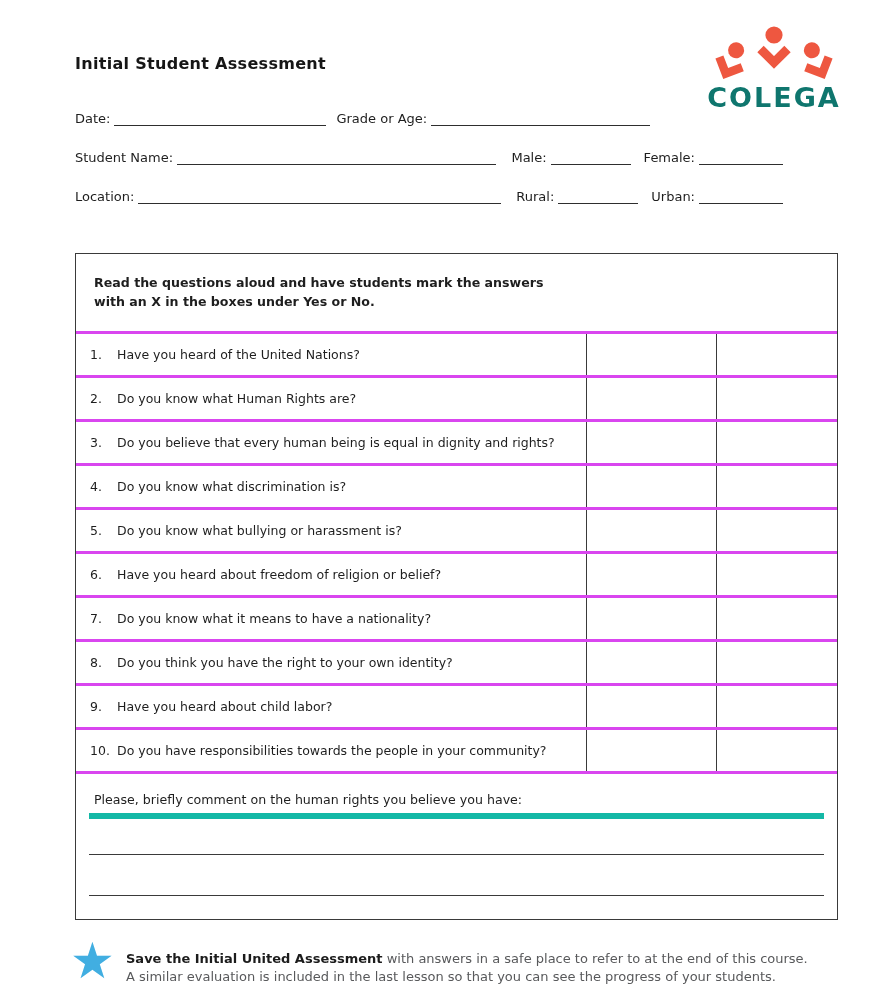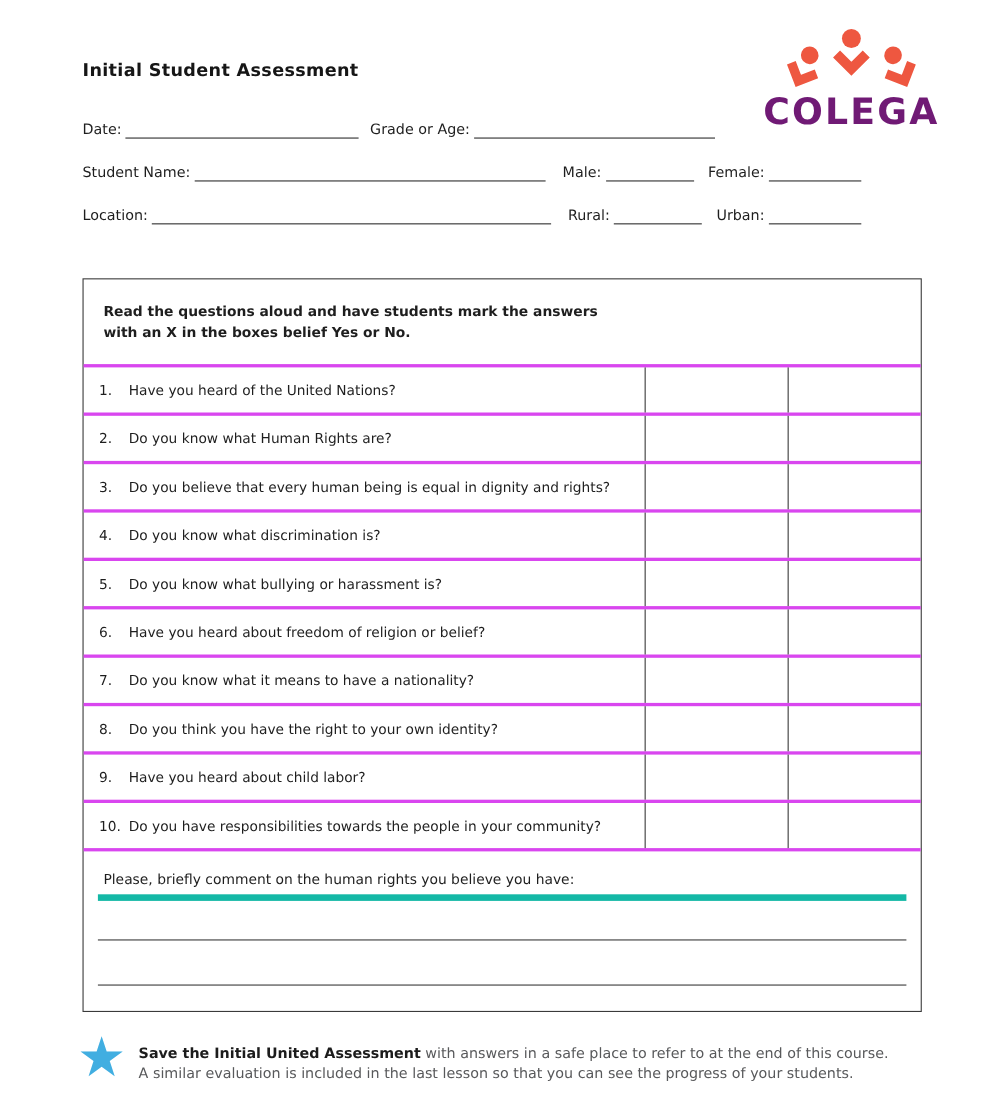--- a/index.html
+++ b/index.html
@@ -15,22 +15,22 @@
   
   .page-title {
     position: absolute; left: 75px; top: 38px;
     font-size: 16px; font-weight: bold; letter-spacing: 0.3px; color: #161616; margin-top: 16px;
   }
   .logo {
     position: absolute; left: 703px; top: 26px; width: 142px;
     display: flex; flex-direction: column; align-items: center;
   }
   .logo-text {
-    font-size: 33px; font-weight: bold; letter-spacing: 2px;
-    color: #701a75; margin-top: -2px;
+    font-size: 27px; font-weight: bold; letter-spacing: 2px;
+    color: #0f766e; margin-top: -2px;
   }
   
   .fields { position: absolute; left: 75px; top: 108px; width: 708px; font-size: 13px; }
   .field-row { display: flex; align-items: flex-end; height: 18px; margin-bottom: 21px; }
   .flabel { white-space: nowrap; padding-right: 4px; }
   .fline { border-bottom: 1px solid #2e2e2e; height: 14px; display: inline-block; }
   .grow { flex: 1 1 auto; }
   .row1 { width: 575px; align-items: flex-end; }
   .w215 { width: 212px; }
   .gap10 { margin-left: 10px; }
@@ -124,21 +124,21 @@
       <span class="flabel gap13">Urban:</span>
       <span class="fline w84"></span>
     </div>
   </div>
 
   <div class="q-table">
     <div class="t-row t-head">
       <div class="cell instruction">
         <span>
           <span>Read the questions aloud and have students mark the answers</span>
-          <span>with an X in the boxes belief Yes or No.</span>
+          <span>with an X in the boxes under Yes or No.</span>
         </span>
       </div>
     </div>
 
     <div class="t-row t-q">
       <div class="cell">
           <span class="q-num">1.</span>
           <span class="q-text">Have you heard of the United Nations?</span>
         </div>
       <div class="cell"></div>

